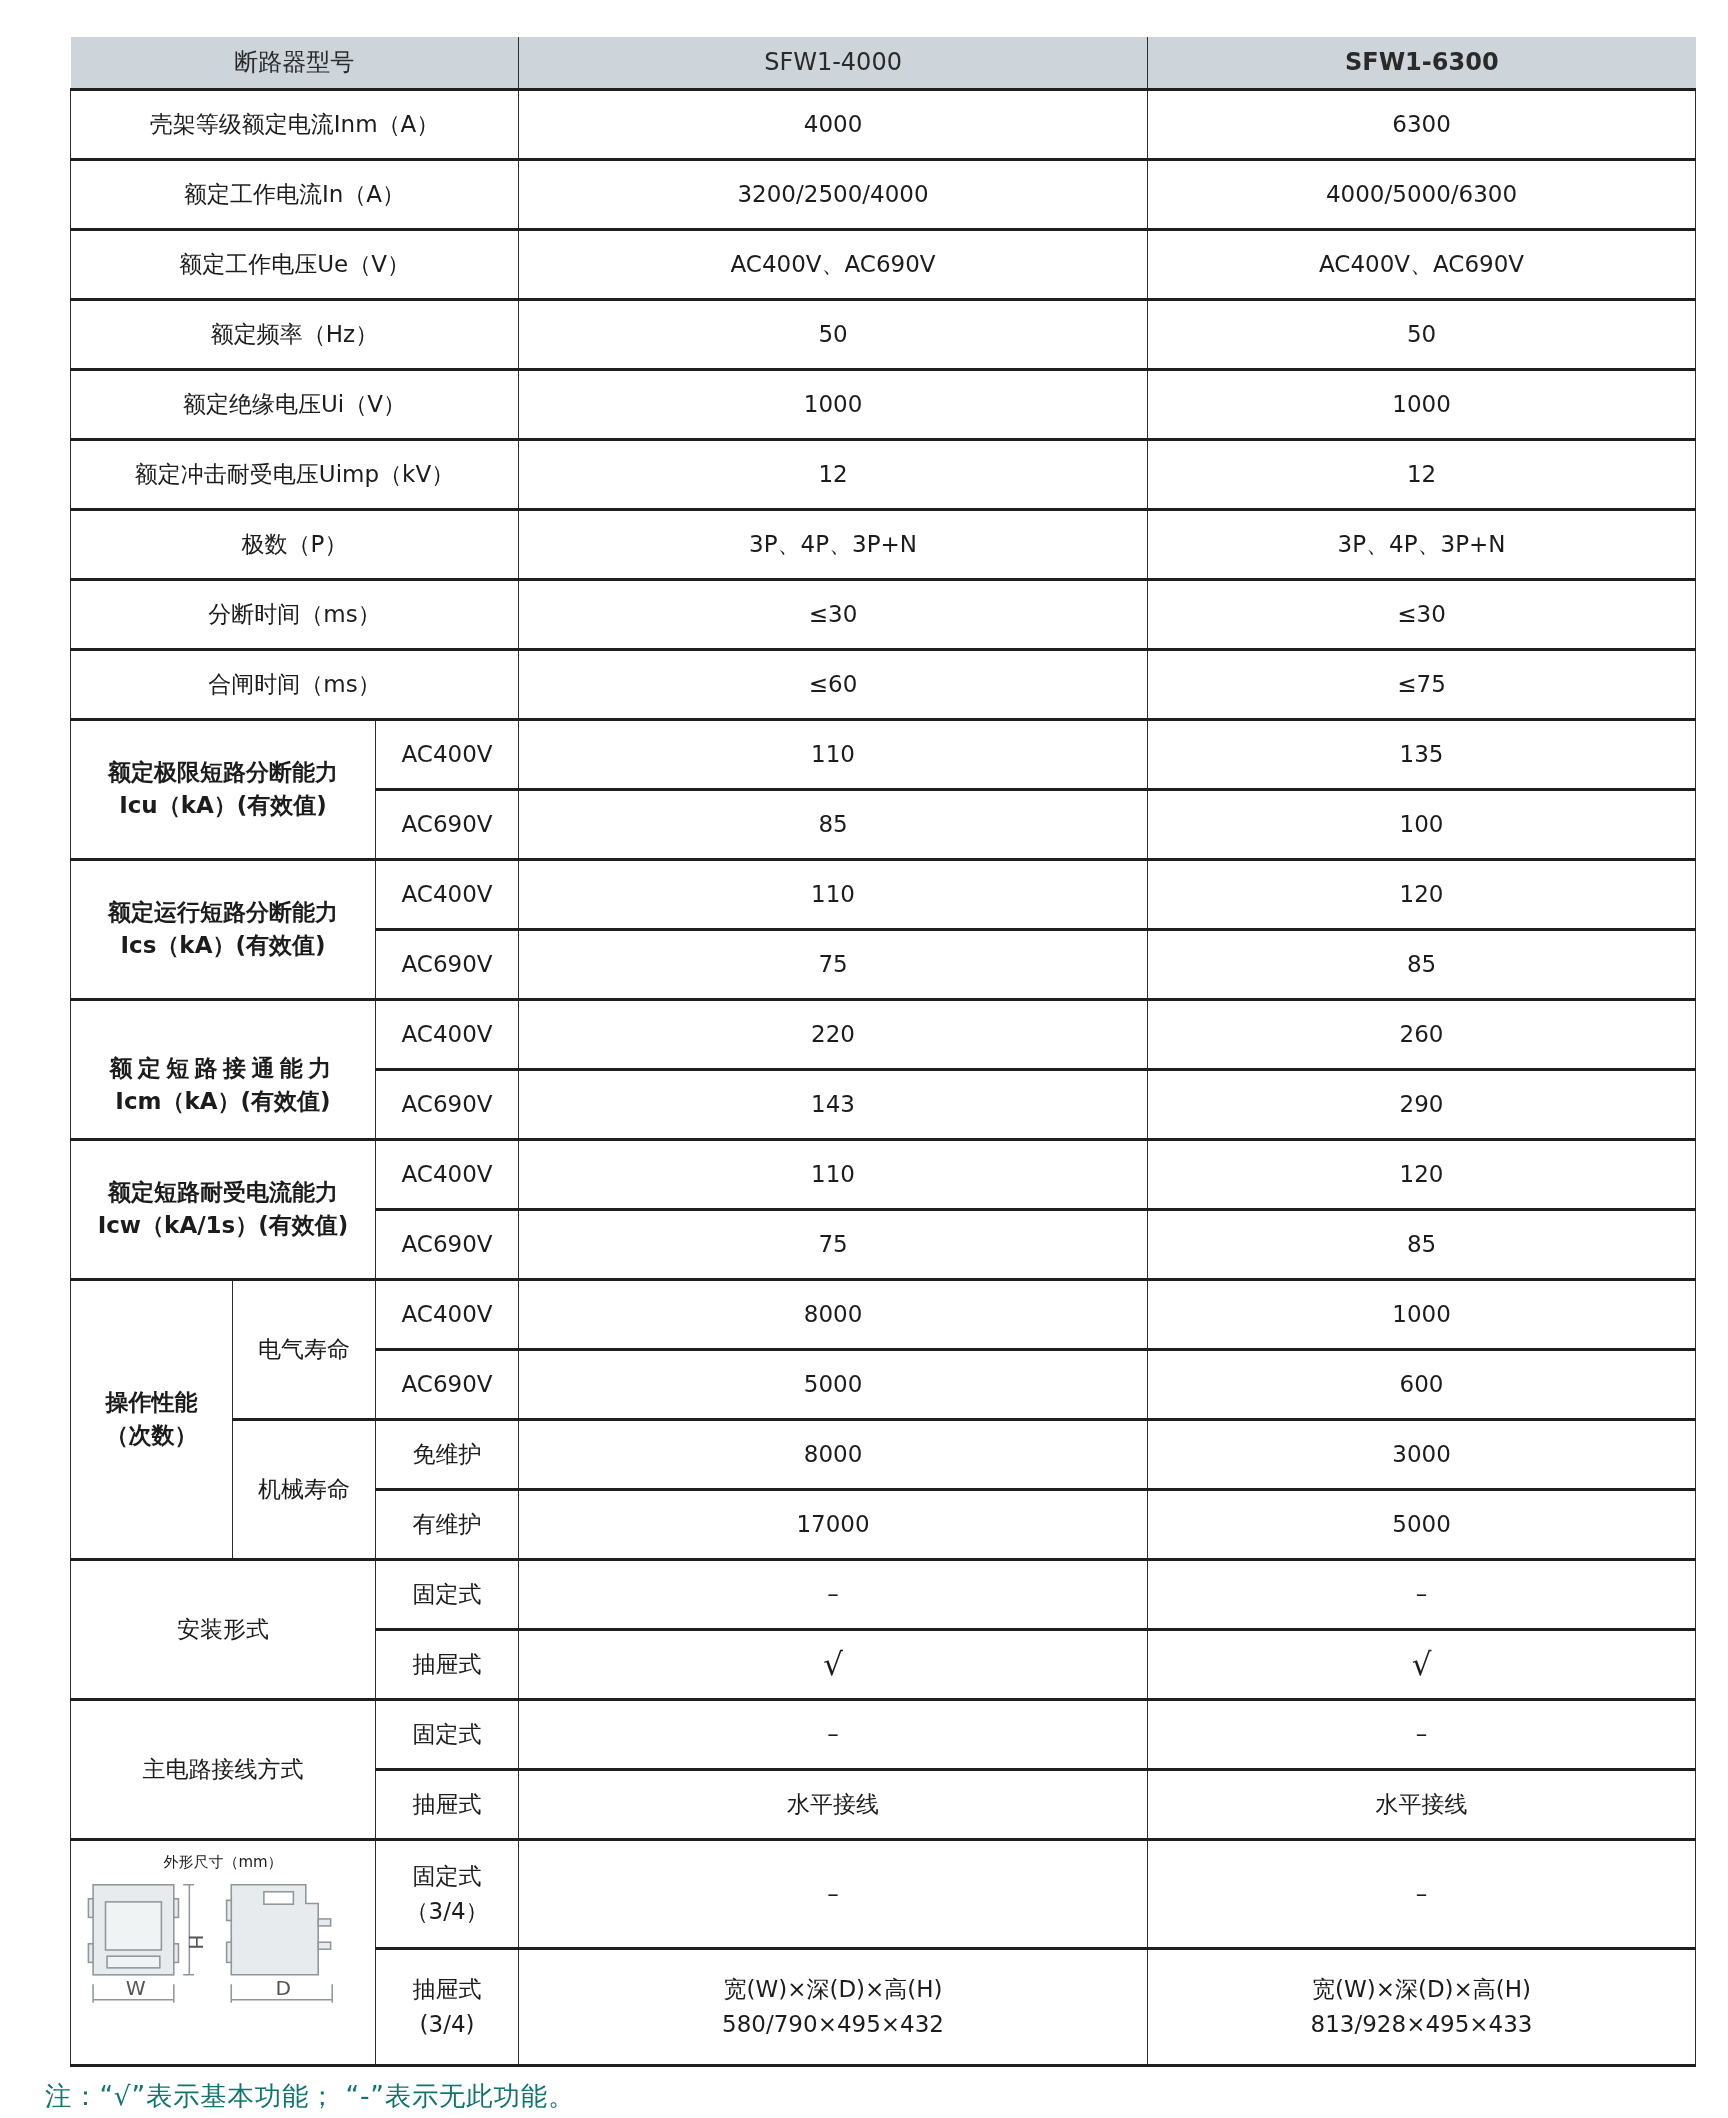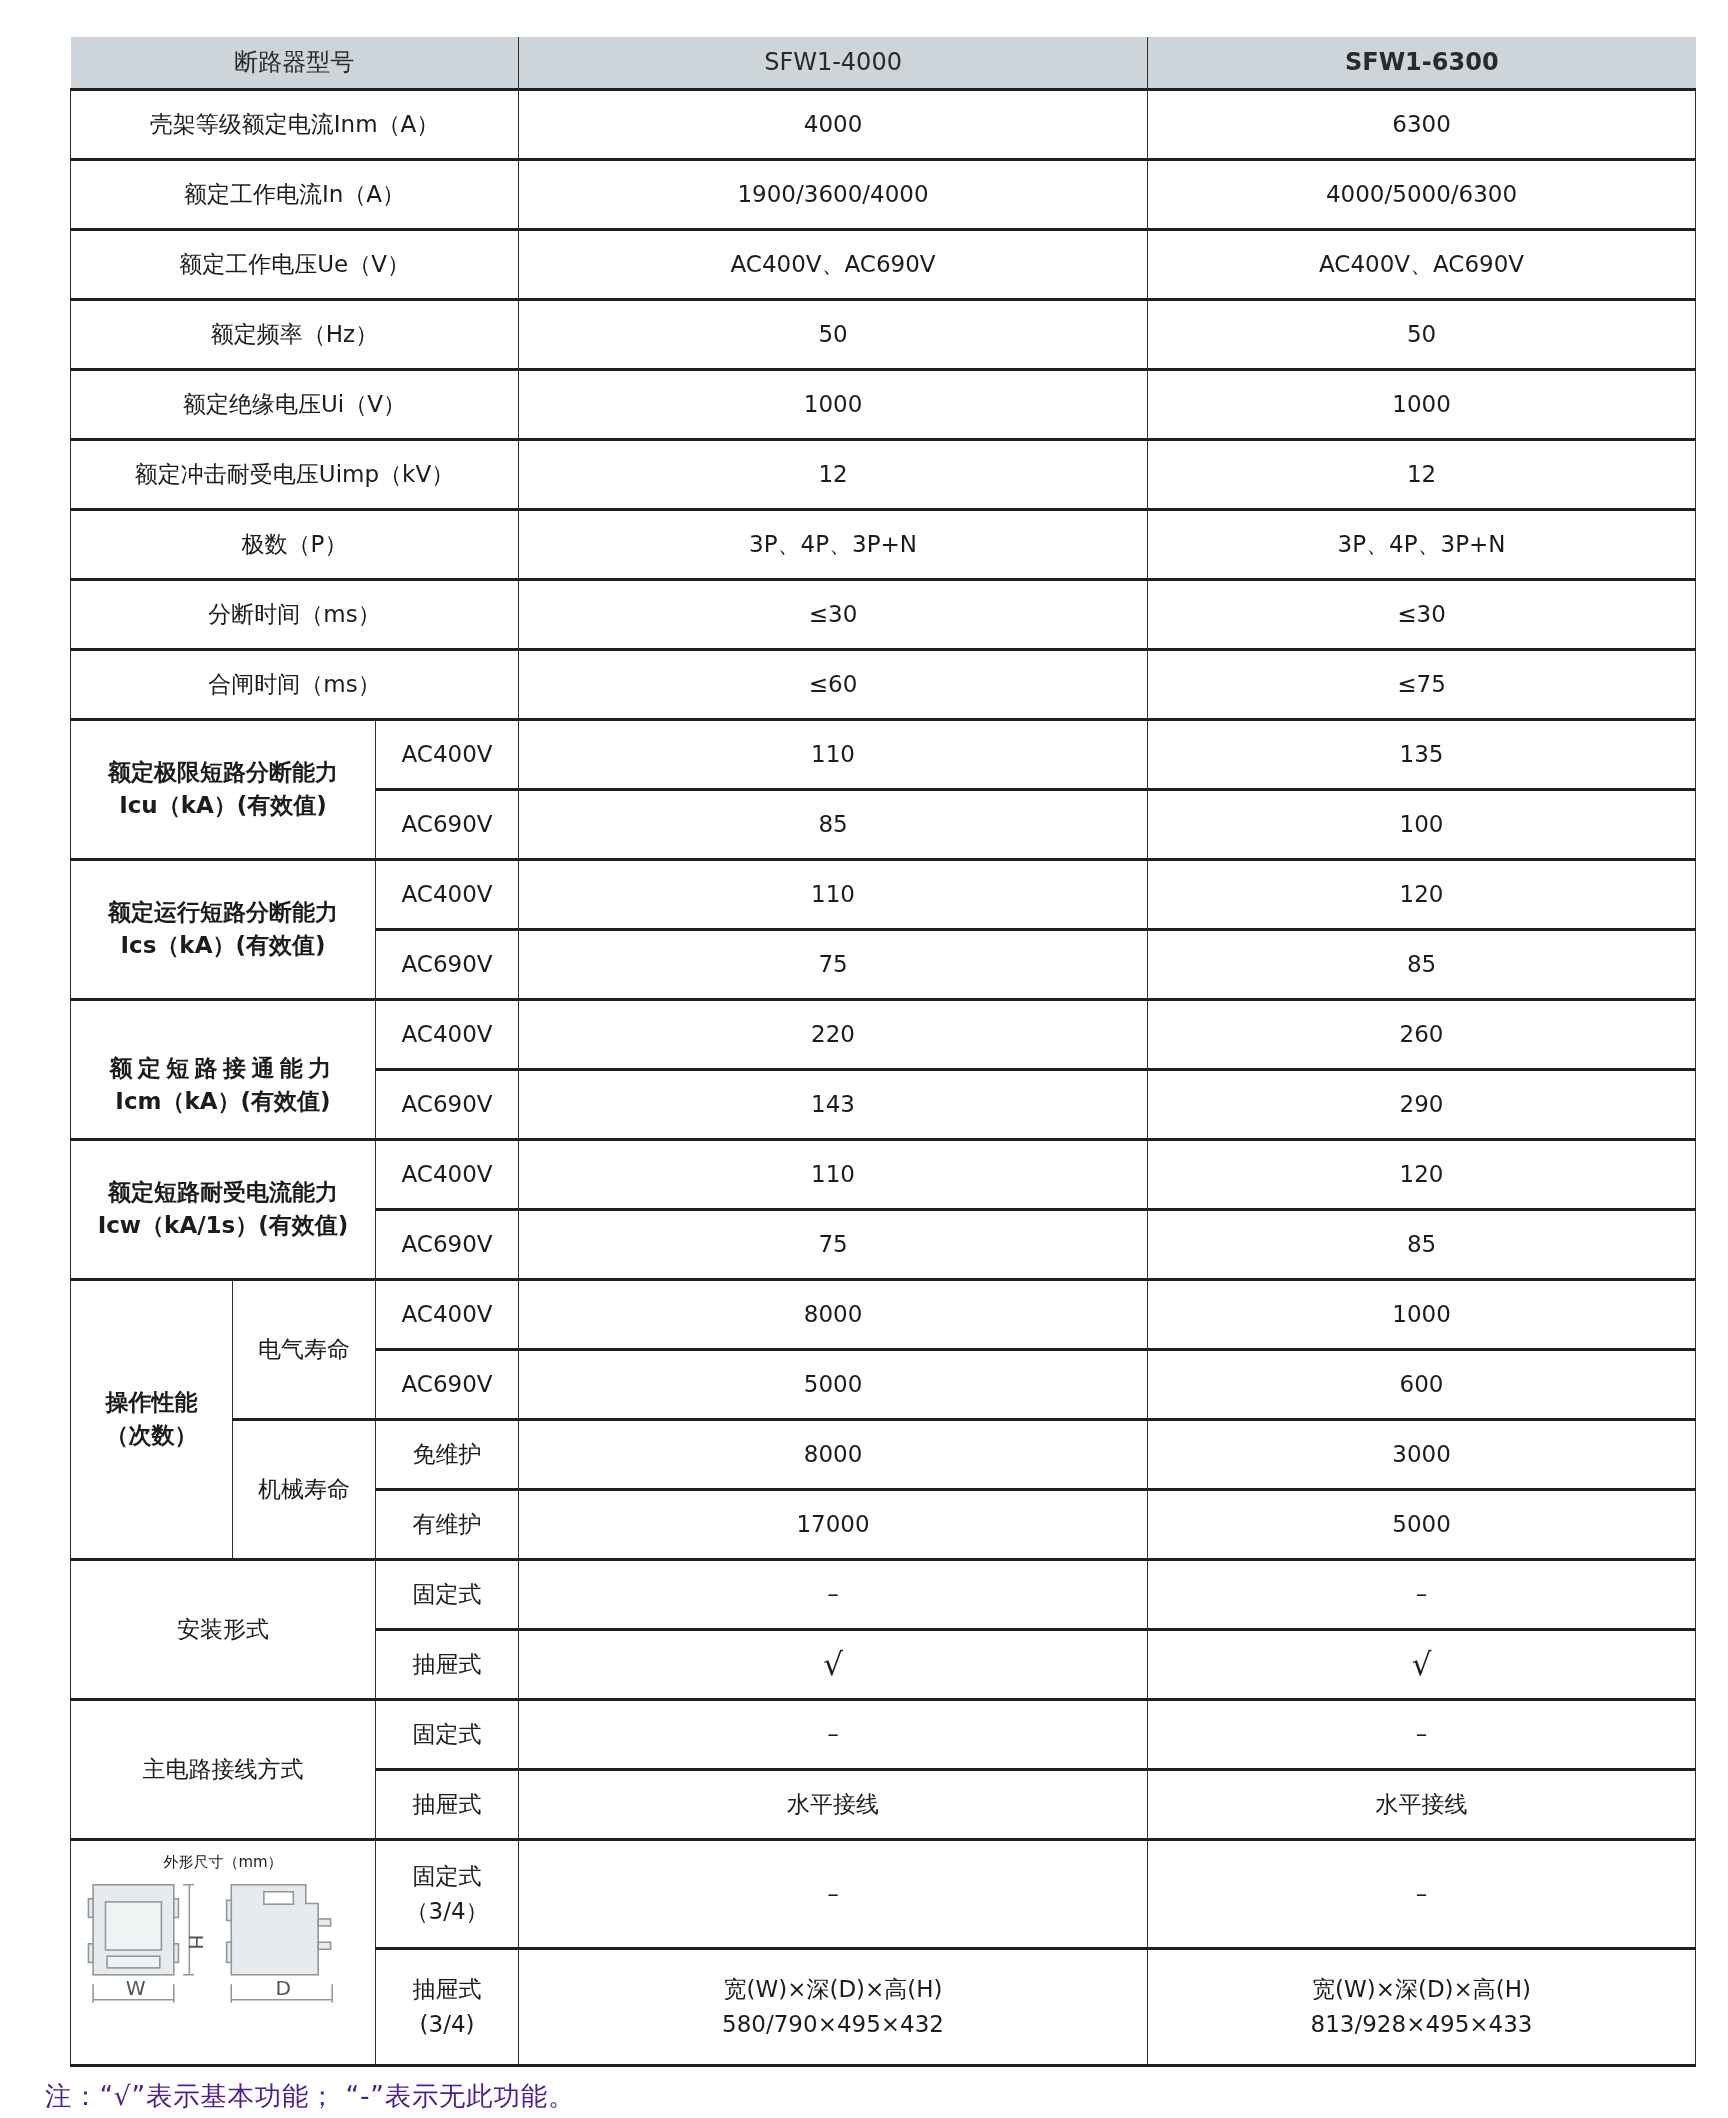--- a/index.html
+++ b/index.html
@@ -28,21 +28,21 @@
   tr.hdr{height:52px;margin-top:34px;}
   tr.dim1{height:109px;}
   tr.dim2{height:117px;}
   .glabel div{line-height:1.45;font-weight:bold;}
   .sp1{letter-spacing:5.4px;margin-top:32px;}
   .check{font-size:31px;}
   .two div{line-height:1.5;}
   .dimcell{vertical-align:top;}
   .dimtitle{font-size:15px;padding-top:12.4px;padding-bottom:7.8px;}
   .note{
-    margin:12.4px 0 0 45px;font-size:26.4px;color:#4c1d95;letter-spacing:0.8px;
+    margin:12.4px 0 0 45px;font-size:26.4px;color:#0f766e;letter-spacing:0.8px;
   }
   svg text{font-family:"DejaVu Sans","Liberation Sans",sans-serif;font-size:26px;fill:#555;}
 </style>
 </head>
 <body>
 
 <table class="spec">
   <colgroup>
     <col style="width:162px">
       <col style="width:143px">
@@ -58,21 +58,21 @@
     <td>SFW1-6300</td>
   </tr>
 
   <tr>
     <td colspan="3">壳架等级额定电流Inm（A）</td>
     <td>4000</td>
     <td>6300</td>
   </tr>
   <tr>
     <td colspan="3">额定工作电流In（A）</td>
-    <td>1900/3600/4000</td>
+    <td>3200/2500/4000</td>
     <td>4000/5000/6300</td>
   </tr>
   <tr>
     <td colspan="3">额定工作电压Ue（V）</td>
     <td>AC400V、AC690V</td>
     <td>AC400V、AC690V</td>
   </tr>
   <tr>
     <td colspan="3">额定频率（Hz）</td>
     <td>50</td>

